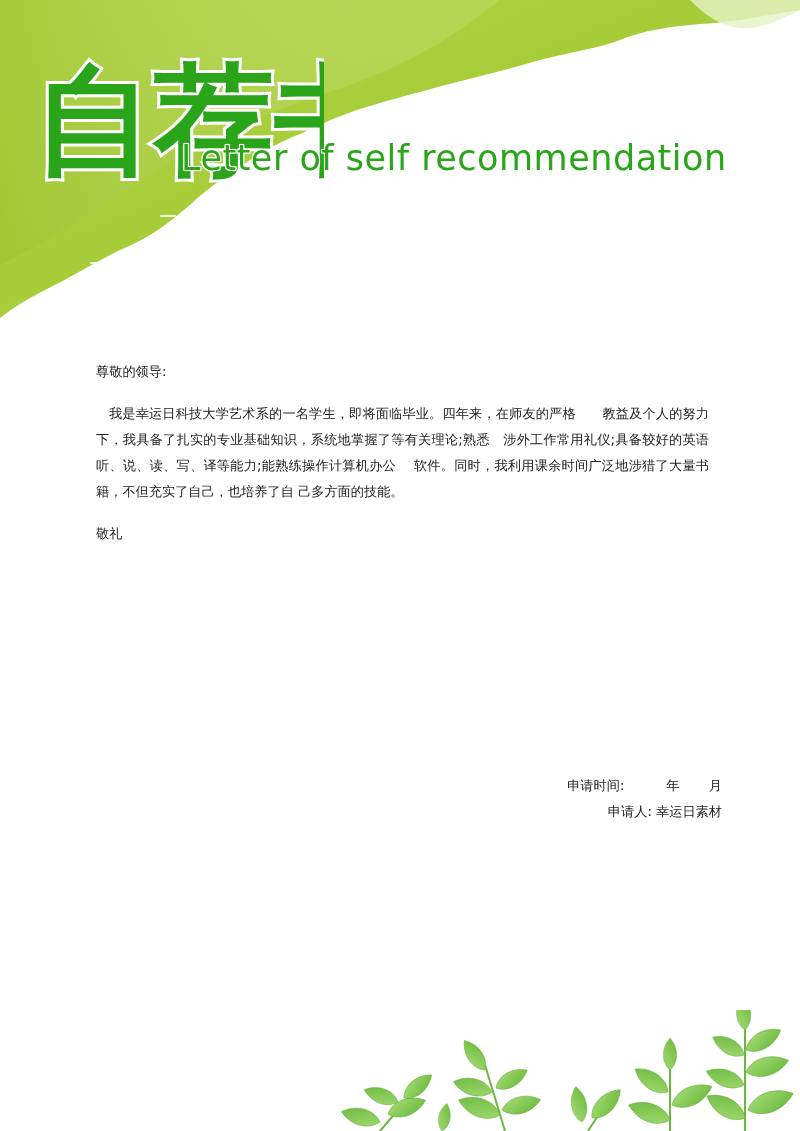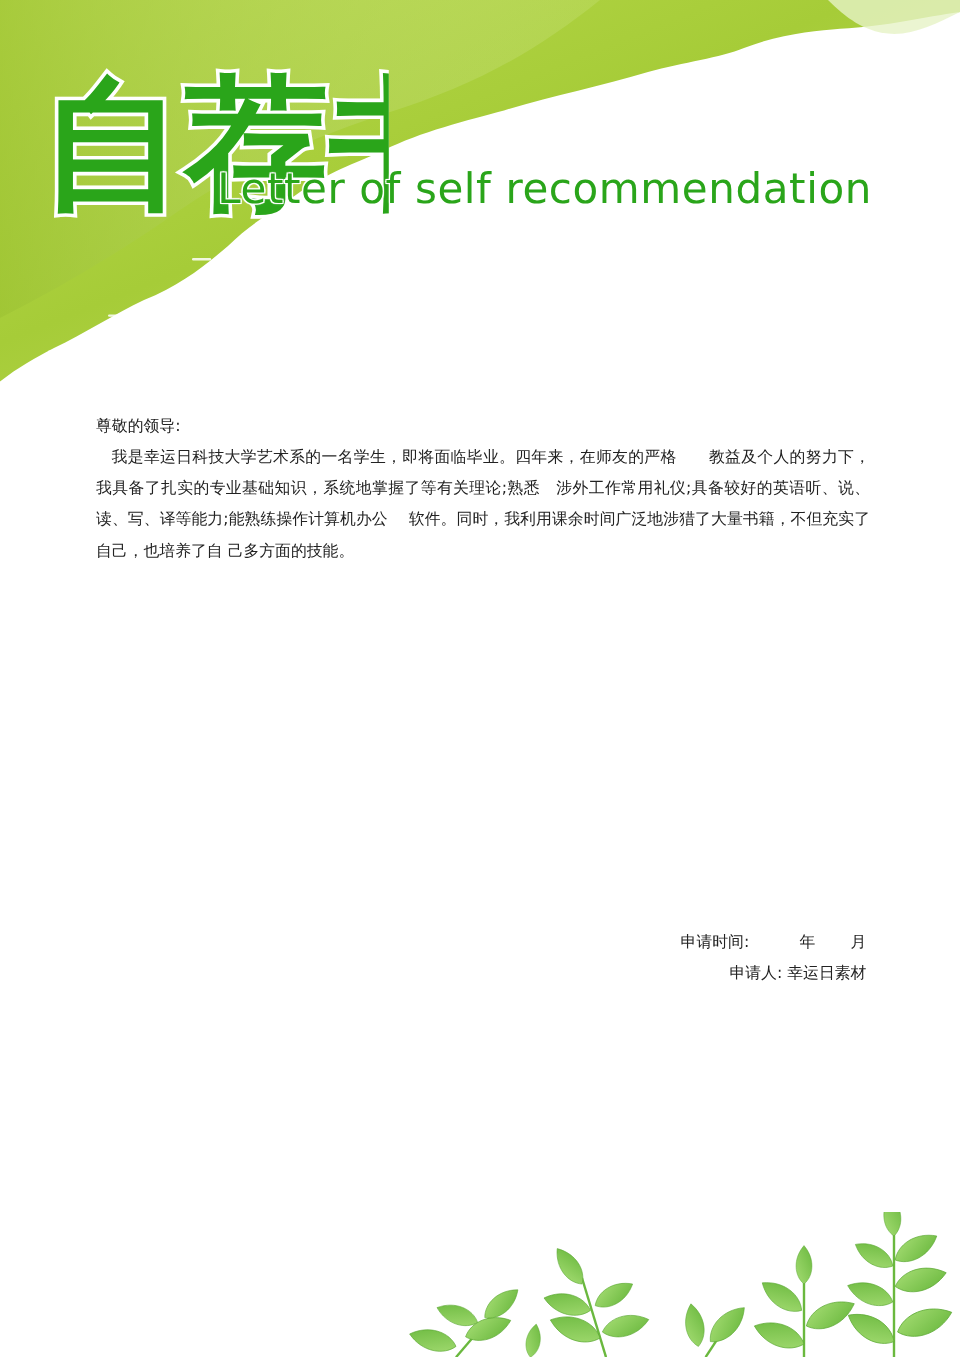--- a/index.html
+++ b/index.html
@@ -10,21 +10,21 @@
   .title-cn { position: absolute; left: 34px; top: 22px; height: 170px; width: 290px; }
   .title-en {
     position: absolute; left: 136px; top: 138px;
     font-family: "DejaVu Sans", sans-serif; font-size: 35px; color: #2aa51a;
     letter-spacing: 0.5px; white-space: nowrap;
     text-shadow: 0 0 2px #fff, 0 0 2px #fff, 1px 1px 0 #fff, -1px -1px 0 #fff, 1px -1px 0 #fff, -1px 1px 0 #fff;
     padding-left: 45px;
   }
 
   .letter { position: absolute; left: 80px; top: 343px; width: 645px; font-size: 13.2px; line-height: 26px; color: #222; }
-  .letter p { margin: 0; }
+  .letter p { margin: 16px; }
   .indent { padding-left: 13px; }
   .para { text-indent: 13px; text-align: justify; }
   .closing1 { padding-left: 22px; margin-top: 24px; }
   .closing2 { }
 
   .signature { position: absolute; right: 78px; top: 773px; font-size: 13.2px; line-height: 26px; text-align: right; color: #222; }
   .signature .row { white-space: pre; }
 
   .leaves { position: absolute; left: 320px; top: 1010px; width: 480px; height: 121px; }
 </style>
@@ -60,20 +60,21 @@
 
 <svg class="title-cn" viewBox="0 0 290 170">
   <text x="0" y="140" font-family="DejaVu Serif, serif" font-size="120" font-weight="bold" fill="#2aa51a" stroke="#ffffff" stroke-width="6" paint-order="stroke">自荐书</text>
 </svg>
 
 <div class="title-en">Letter of self recommendation</div>
 
 <div class="letter">
   <p>尊敬的领导:</p>
   <p class="para">我是幸运日科技大学艺术系的一名学生，即将面临毕业。四年来，在师友的严格　　教益及个人的努力下，我具备了扎实的专业基础知识，系统地掌握了等有关理论;熟悉　涉外工作常用礼仪;具备较好的英语听、说、读、写、译等能力;能熟练操作计算机办公　 软件。同时，我利用课余时间广泛地涉猎了大量书籍，不但充实了自己，也培养了自 己多方面的技能。</p>
+  <p class="closing2">敬礼</p>
 </div>
 
 <div class="signature">
   <div class="row"><span>申请时间:</span>          <span>年</span>       <span>月</span></div>
   <div class="row"><span>申请人:</span> <span>幸运日素材</span></div>
 </div>
 
 <svg class="leaves" viewBox="0 0 480 121">
   <defs>
     <linearGradient id="lf" x1="0" y1="0" x2="1" y2="1">

